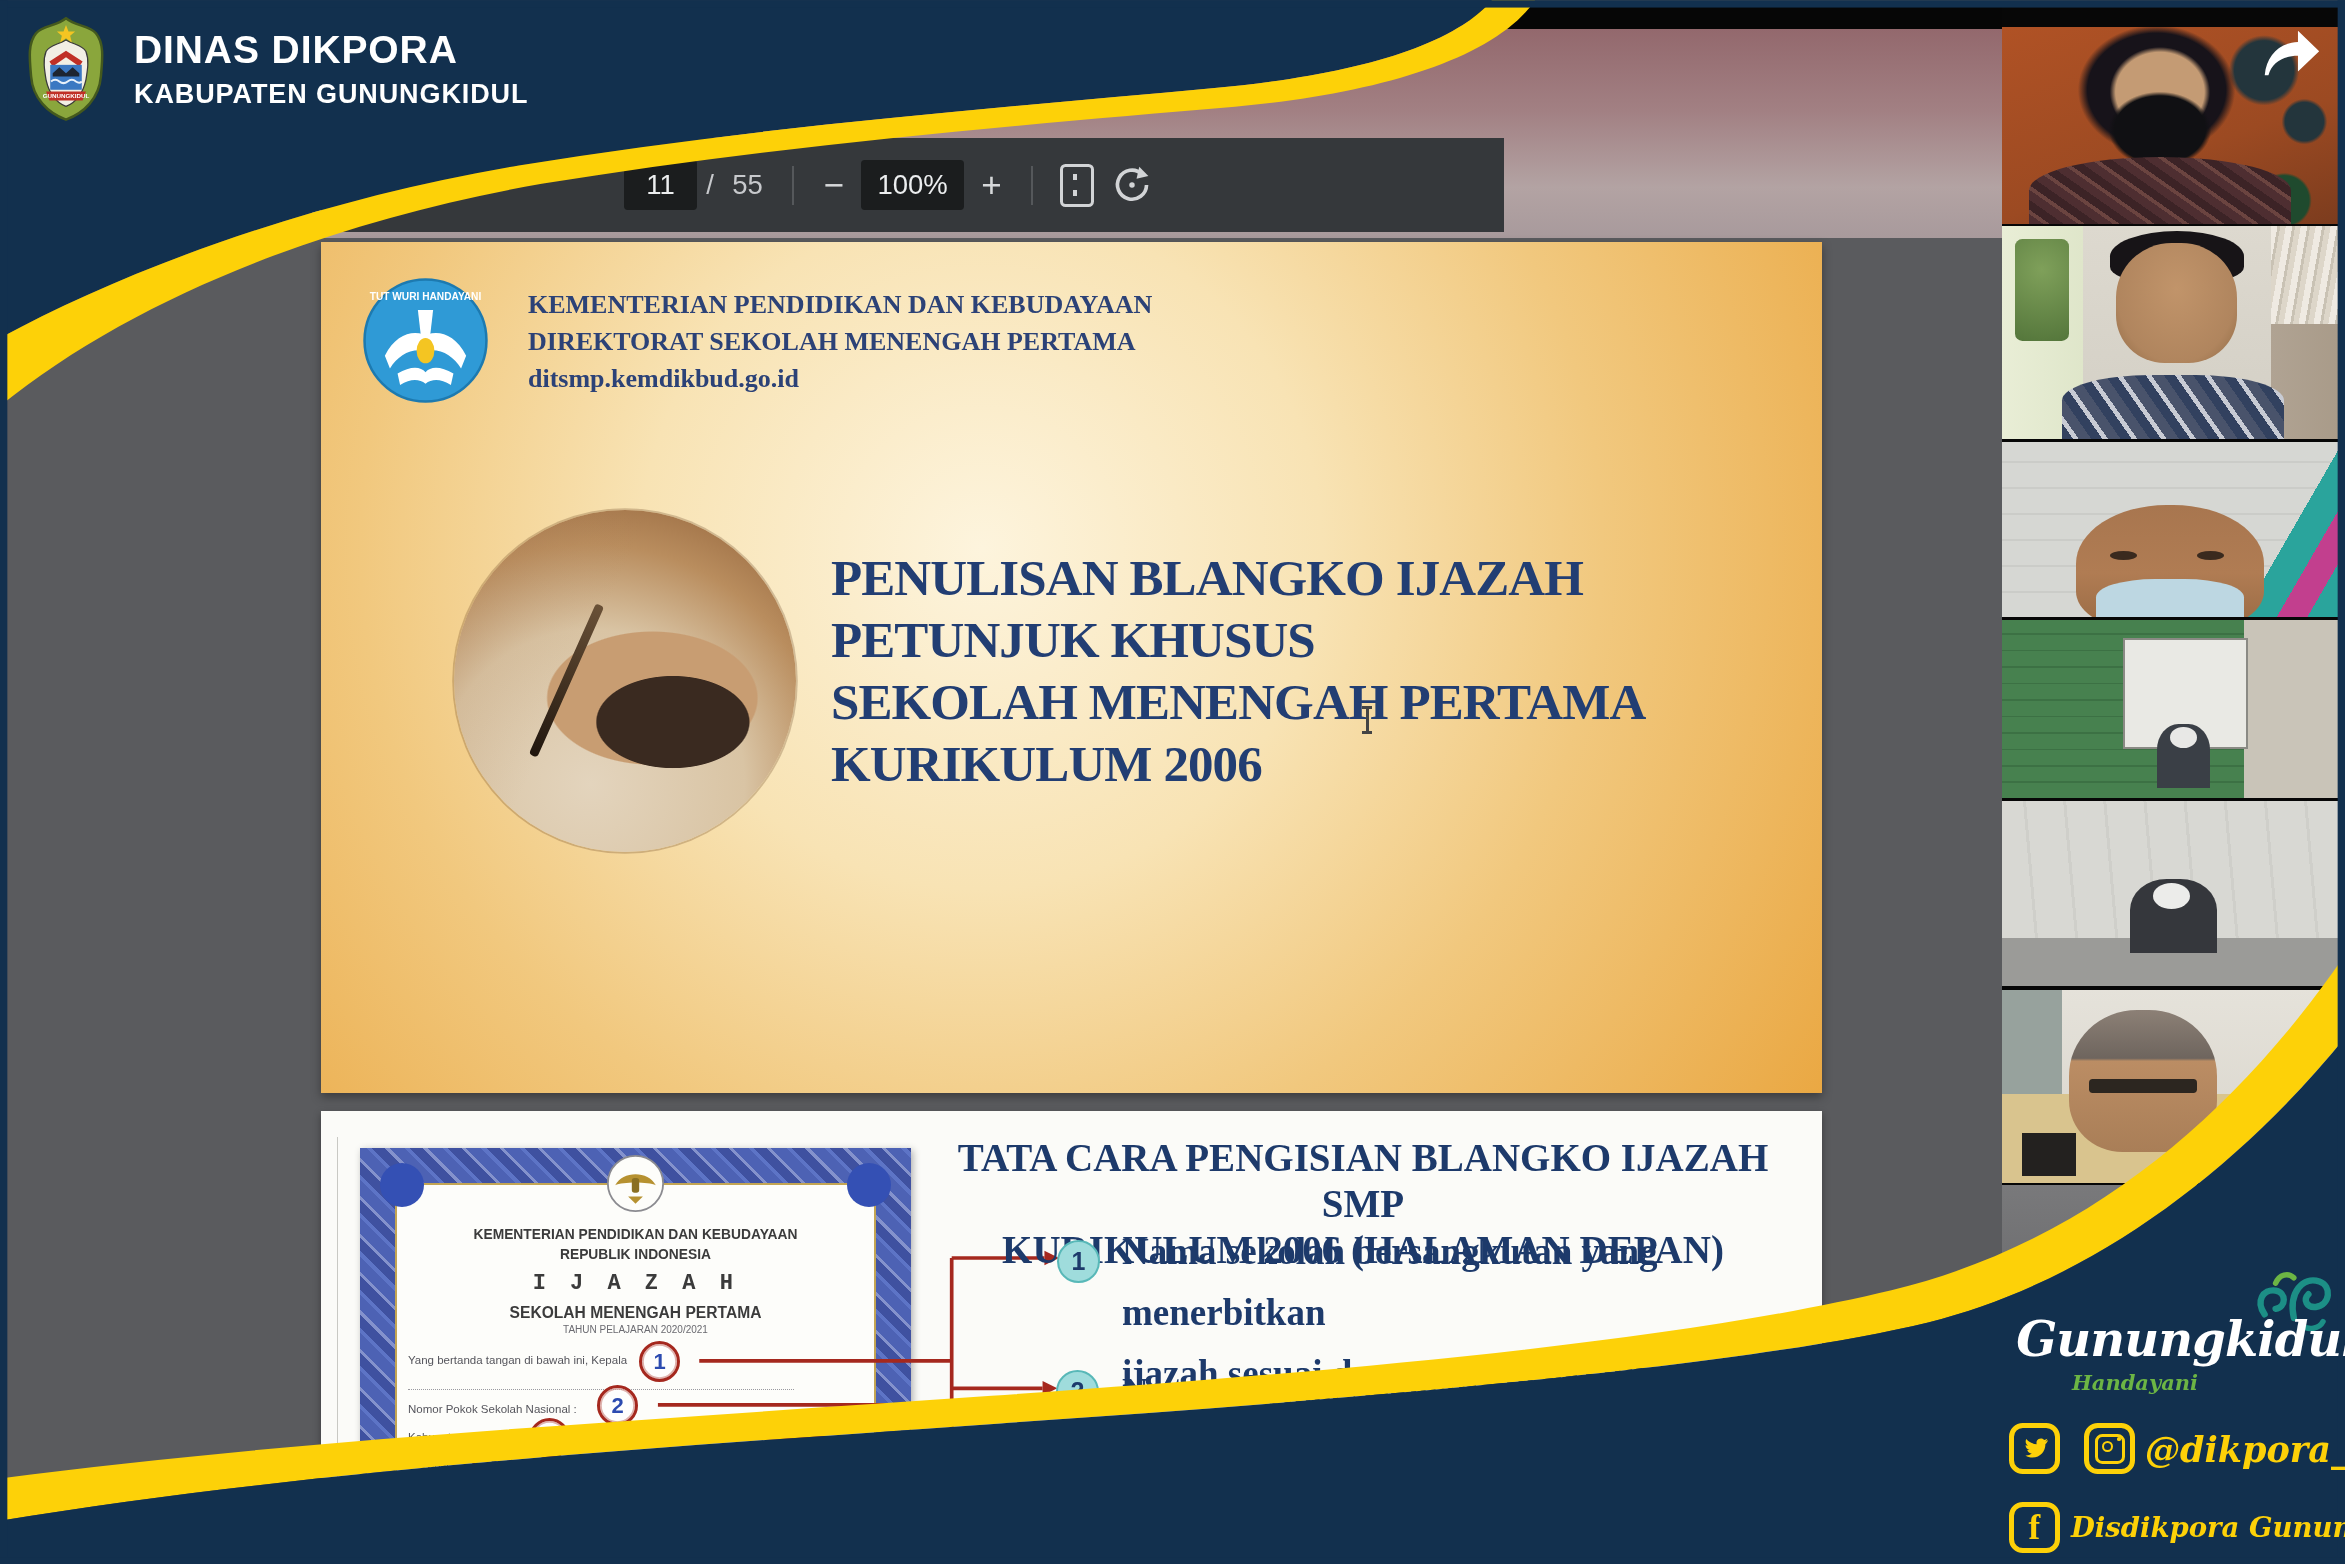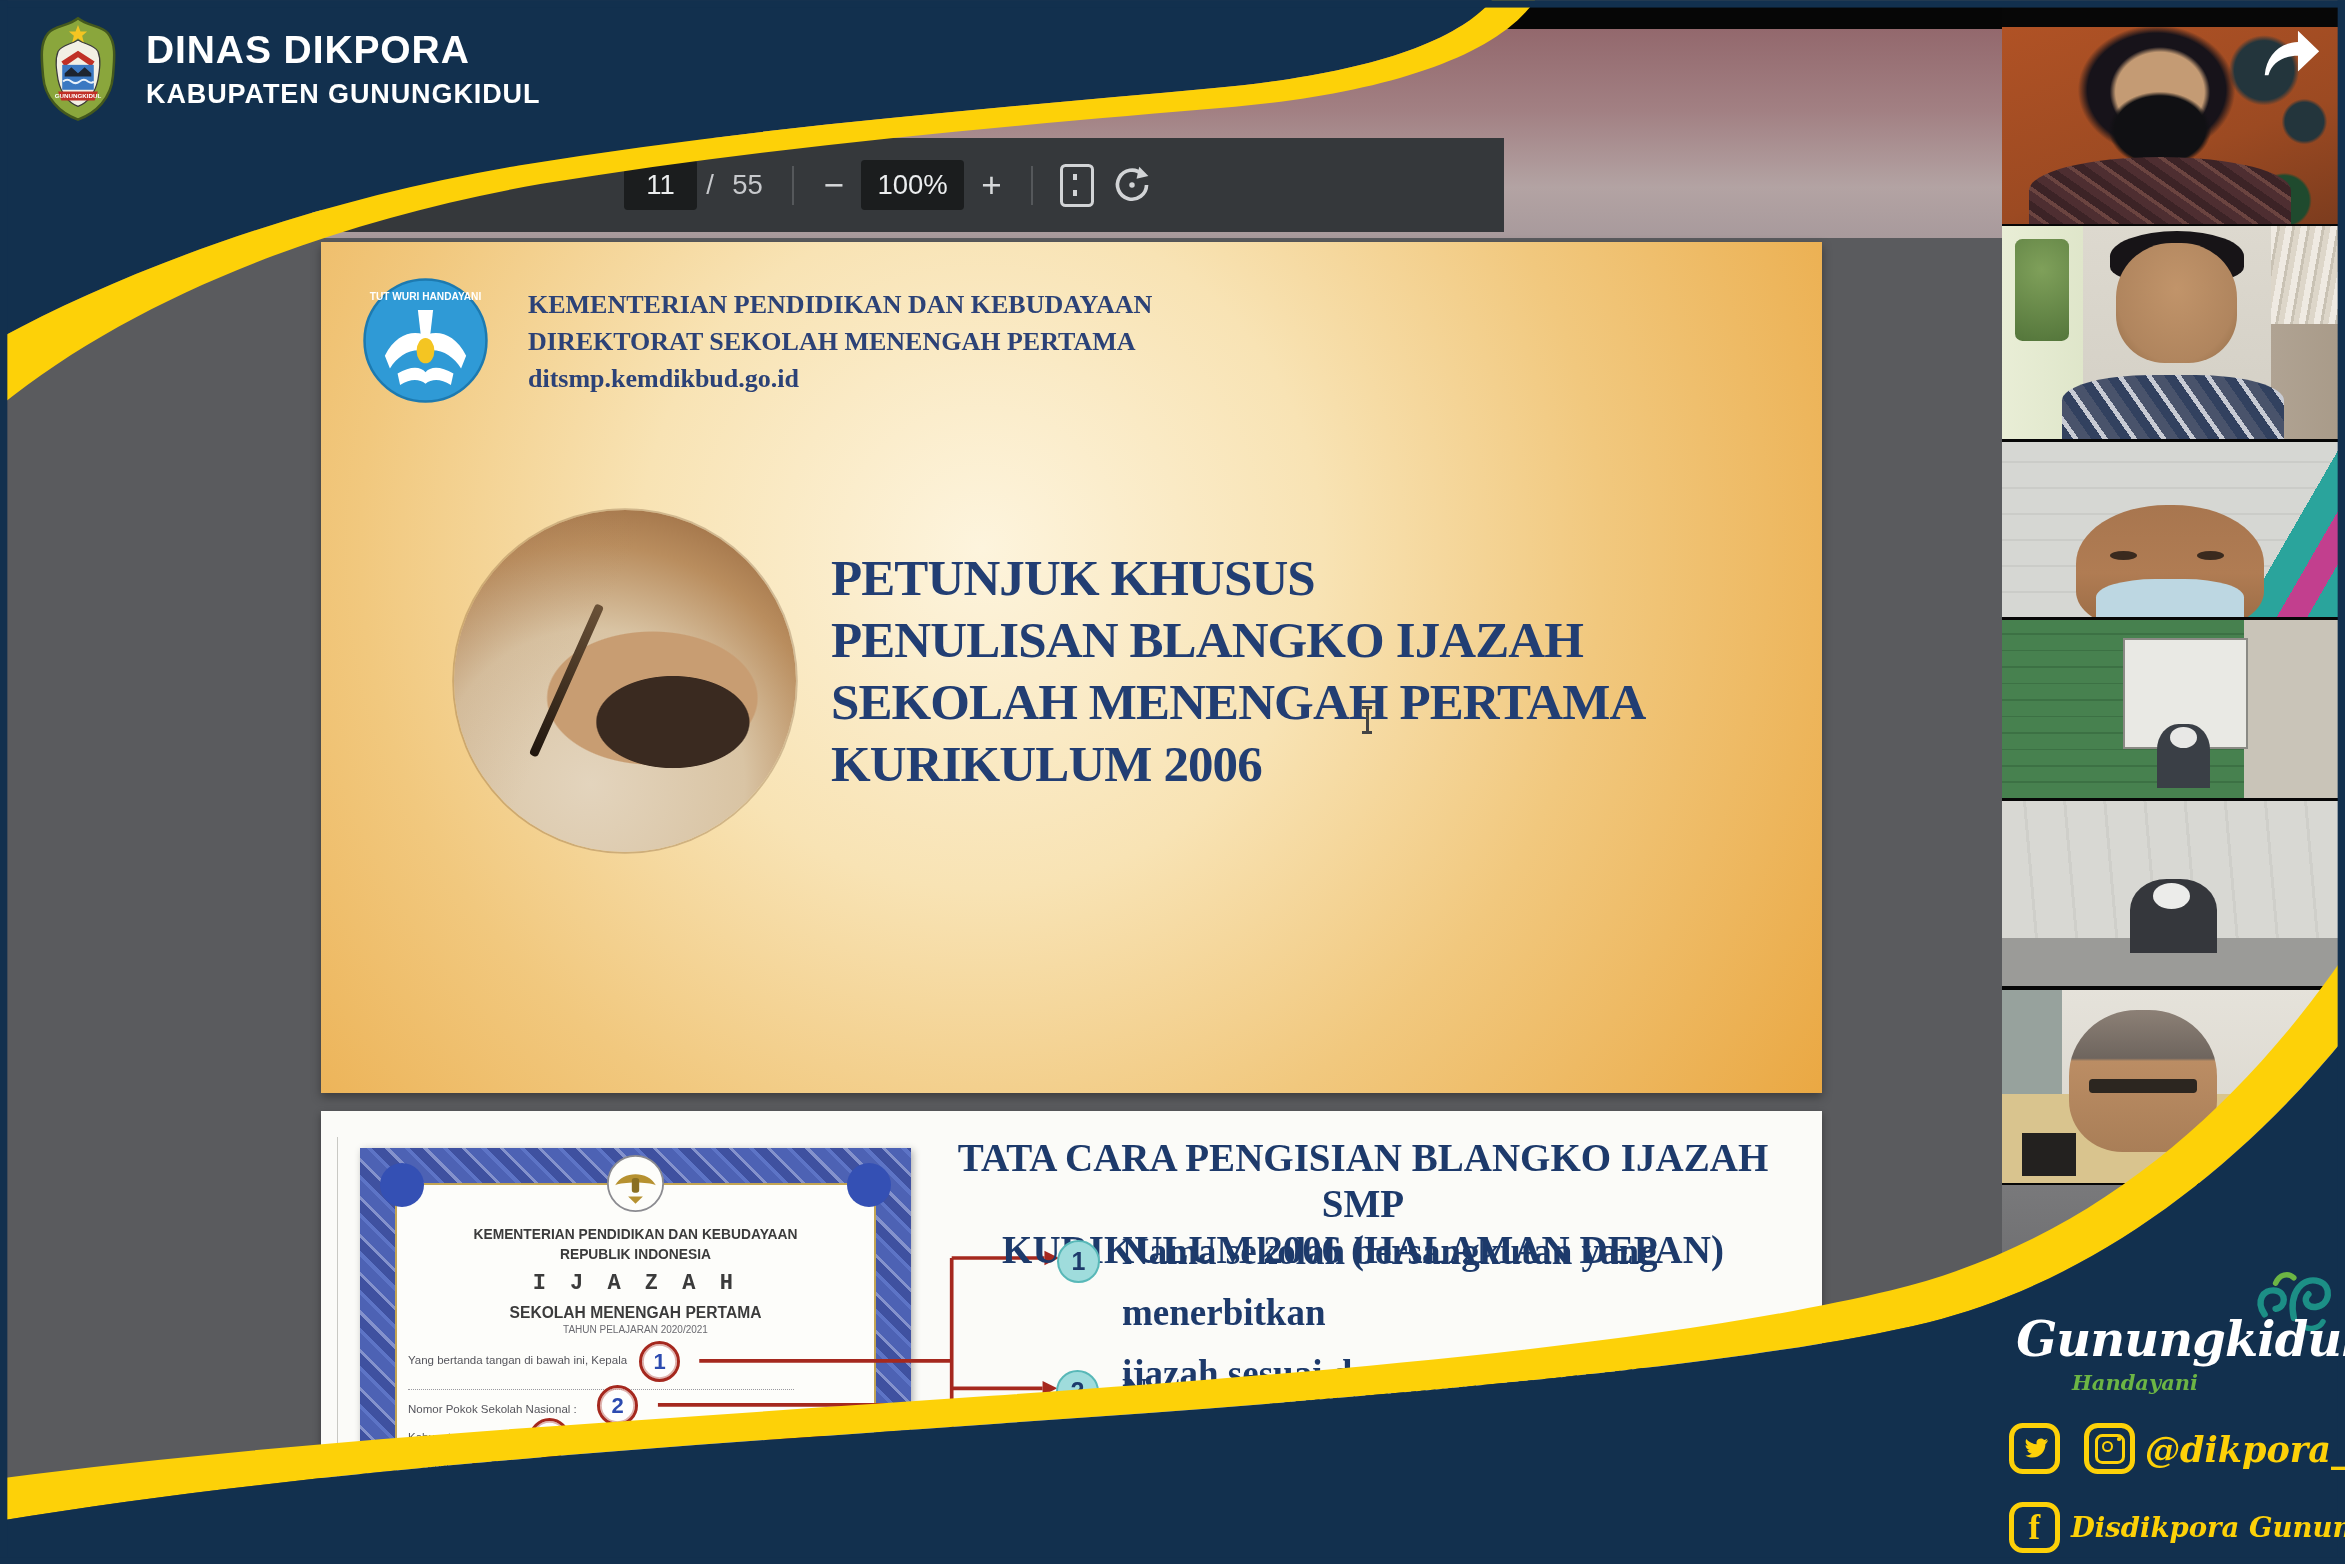--- a/index.html
+++ b/index.html
@@ -132,21 +132,21 @@
   .t6 .glasses{position:absolute;left:26%;top:46%;width:32%;height:7%;background:#2c2620;border-radius:3.7px;}
   .t6 .bracket{position:absolute;left:6%;bottom:4%;width:16%;height:22%;background:#23211f;}
   .t7{background:linear-gradient(180deg,#79797b,#5f6062 60%,#4c4d4f);}
 
   #share-arrow{left:2261px;top:29px;width:61px;height:48px;}
 
   
   #frame-svg{left:0;top:0;width:2345px;height:1565px;pointer-events:none;z-index:50;}
 
   
-  #org{left:36px;top:14.7px;z-index:60;display:flex;align-items:center;gap:26px;color:#fff;}
+  #org{left:24px;top:14.7px;z-index:60;display:flex;align-items:center;gap:26px;color:#fff;}
   #org-text .l1{font-size:39px;font-weight:bold;letter-spacing:0.9px;}
   #org-text .l2{font-size:27px;font-weight:bold;letter-spacing:0.9px;margin-top:7.3px;}
 
   
   .script{font-family:"DejaVu Serif",serif;font-style:italic;font-weight:bold;}
   #brand{left:2007px;top:1267px;width:331px;z-index:60;color:#fff;}
   #brand-name{position:absolute;left:9.2px;top:44px;width:294px;text-align:center;font-size:48px;
     letter-spacing:-0.9px;}
   #brand-tag{position:absolute;left:59px;top:103px;width:138px;text-align:center;font-size:21px;color:#6cb544;}
   #brand-orn{position:absolute;left:241px;top:-1.8px;width:88px;height:73px;}
@@ -203,22 +203,22 @@
     </svg>
     <div class="abs" id="s1-head">
       <div>KEMENTERIAN PENDIDIKAN DAN KEBUDAYAAN</div>
       <div>DIREKTORAT SEKOLAH MENENGAH PERTAMA</div>
       <div>ditsmp.kemdikbud.go.id</div>
     </div>
     <div class="abs" id="photo-circle">
       <div class="pen"></div>
     </div>
     <div class="abs" id="s1-title">
+      <div>PENULISAN BLANGKO IJAZAH</div>
       <div>PETUNJUK KHUSUS</div>
-      <div>PENULISAN BLANGKO IJAZAH</div>
       <div>SEKOLAH MENENGAH PERTAMA</div>
       <div>KURIKULUM 2006</div>
     </div>
     <div class="abs" id="text-cursor"></div>
   </div>
 
   <div class="abs" id="slide2">
     <div class="rule"></div>
 
     <div class="abs" id="cert">

